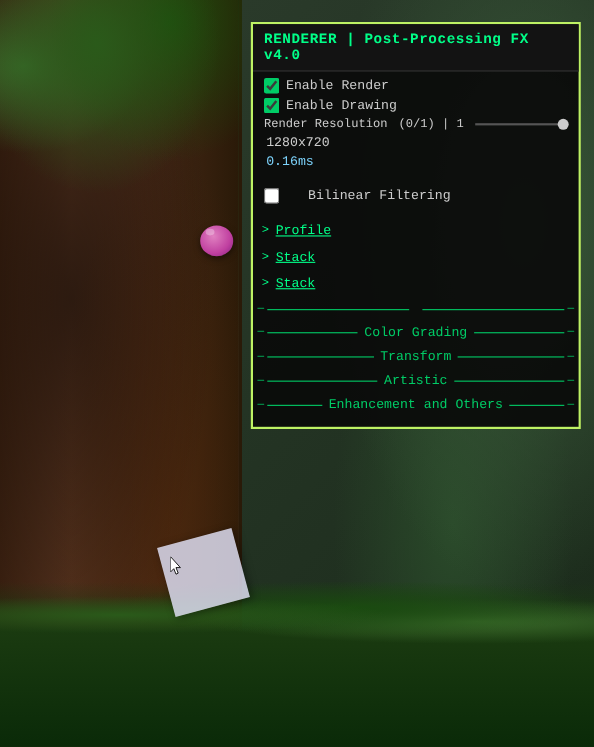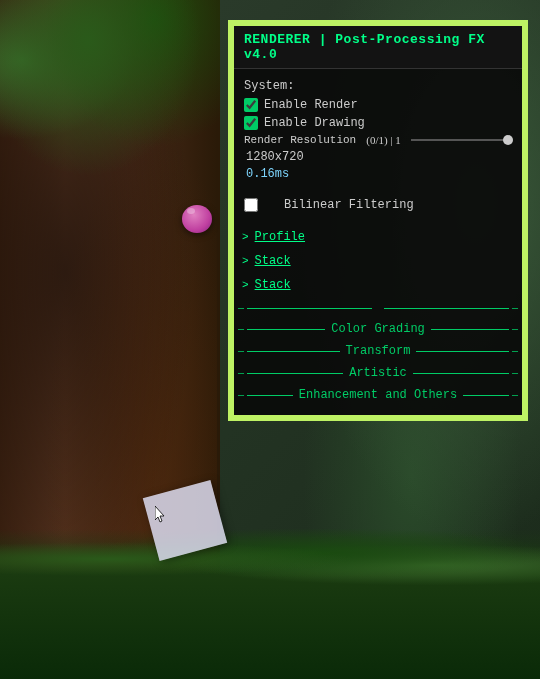--- a/index.html
+++ b/index.html
@@ -109,21 +109,21 @@
       height: 18px;
     }
 
     
     .panel {
       position: absolute;
       top: 20px;
       right: 12px;
       width: 300px;
       background: rgba(10, 10, 10, 0.92);
-      border: 6px solid #bef264;
+      border: 2px solid #bef264;
       z-index: 10;
       padding-bottom: 8px;
     }
 
     .panel-header {
       background: rgba(20, 20, 20, 0.95);
       padding: 6px 10px;
       border-bottom: 1px solid #333;
     }
 
@@ -175,21 +175,20 @@
 
     .slider-label {
       color: #cccccc;
       font-size: 11px;
       white-space: nowrap;
     }
 
     .slider-value {
       color: #cccccc;
       font-size: 11px;
-      font-family: Liberation Serif, serif;
     }
 
     .slider-container {
       flex: 1;
       display: flex;
       align-items: center;
     }
 
     .slider-track {
       flex: 1;
@@ -350,21 +349,20 @@
 </div>
 
 <div class="panel">
 
   <div class="panel-header">
     <div class="panel-title">RENDERER | Post-Processing FX v4.0</div>
   </div>
 
   <div class="panel-body">
 
-    <div class="section-label">System:</div>
 
     <div class="checkbox-row">
       <input type="checkbox" id="enableRender" checked="" style="">
       <label class="checkbox-label" for="enableRender">Enable Render</label>
     </div>
 
     <div class="checkbox-row">
       <input type="checkbox" id="enableDrawing" checked="" style="">
       <label class="checkbox-label" for="enableDrawing">Enable Drawing</label>
     </div>

